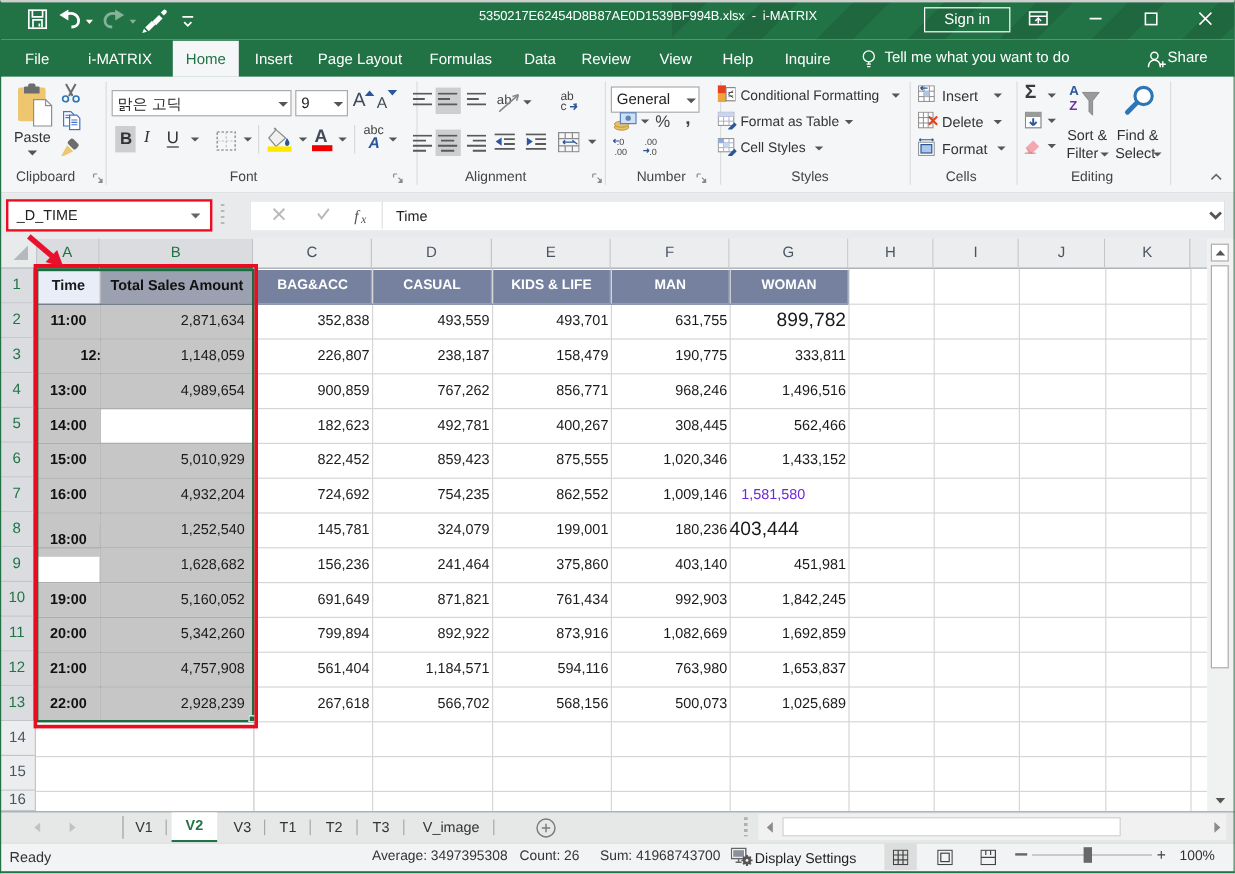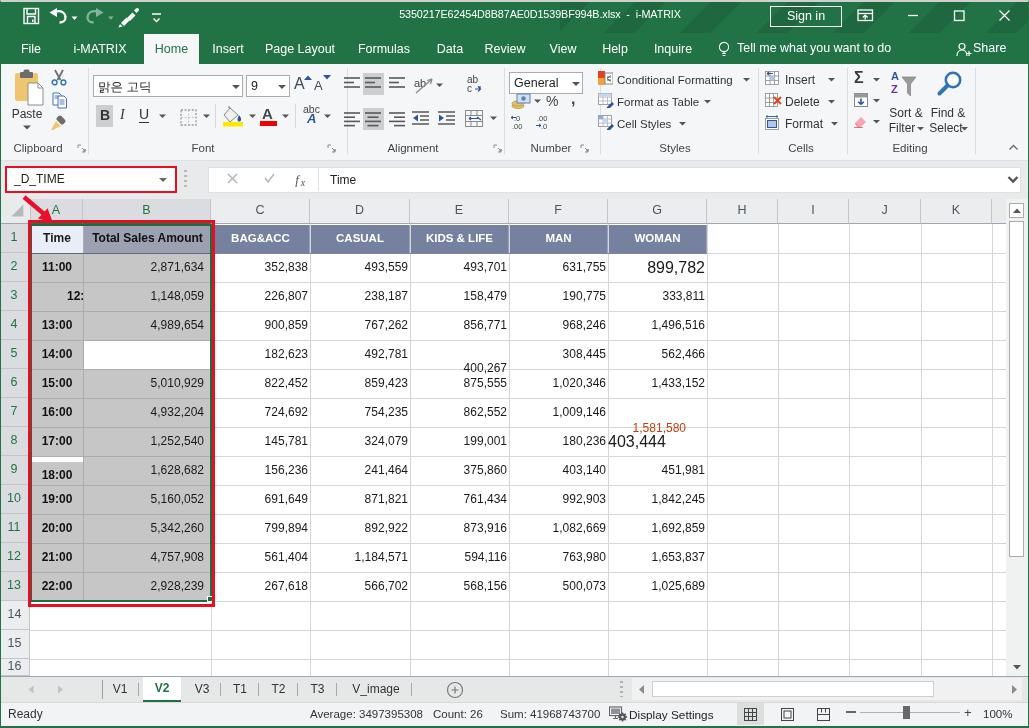--- a/index.html
+++ b/index.html
@@ -512,45 +512,45 @@
 <div class="abs" style="left:31px;top:312px;width:52px;height:28px;background:#c6c6c7;font-weight:bold;font-size:12px;color:#111;text-align:center;line-height:27px;">13:00</div>
 <div class="abs" style="left:84px;top:312px;width:127px;height:28px;background:#c6c6c7;font-size:12px;color:#1a1a1a;text-align:right;line-height:27px;padding-right:7px;">4,989,654</div>
 <div class="abs" style="left:211px;top:312px;width:97px;height:28px;font-size:12px;color:#1a1a1a;text-align:right;line-height:27px;">900,859</div>
 <div class="abs" style="left:310px;top:312px;width:98px;height:28px;font-size:12px;color:#1a1a1a;text-align:right;line-height:27px;">767,262</div>
 <div class="abs" style="left:410px;top:312px;width:97px;height:28px;font-size:12px;color:#1a1a1a;text-align:right;line-height:27px;">856,771</div>
 <div class="abs" style="left:509px;top:312px;width:97px;height:28px;font-size:12px;color:#1a1a1a;text-align:right;line-height:27px;">968,246</div>
 <div class="abs" style="left:608px;top:312px;width:97px;height:28px;font-size:12px;color:#1a1a1a;text-align:right;line-height:27px;">1,496,516</div>
 <div class="abs" style="left:31px;top:341px;width:52px;height:28px;background:#c6c6c7;font-weight:bold;font-size:12px;color:#111;text-align:center;line-height:27px;">14:00</div>
 <div class="abs" style="left:211px;top:341px;width:97px;height:28px;font-size:12px;color:#1a1a1a;text-align:right;line-height:27px;">182,623</div>
 <div class="abs" style="left:310px;top:341px;width:98px;height:28px;font-size:12px;color:#1a1a1a;text-align:right;line-height:27px;">492,781</div>
-<div class="abs" style="left:410px;top:341px;width:97px;height:28px;font-size:12px;color:#1a1a1a;text-align:right;line-height:27px;margin-top:14px;">400,267</div>
+<div class="abs" style="left:410px;top:341px;width:97px;height:28px;font-size:12px;color:#1a1a1a;text-align:right;line-height:27px;">400,267</div>
 <div class="abs" style="left:509px;top:341px;width:97px;height:28px;font-size:12px;color:#1a1a1a;text-align:right;line-height:27px;">308,445</div>
 <div class="abs" style="left:608px;top:341px;width:97px;height:28px;font-size:12px;color:#1a1a1a;text-align:right;line-height:27px;">562,466</div>
 <div class="abs" style="left:31px;top:370px;width:52px;height:28px;background:#c6c6c7;font-weight:bold;font-size:12px;color:#111;text-align:center;line-height:27px;">15:00</div>
 <div class="abs" style="left:84px;top:370px;width:127px;height:28px;background:#c6c6c7;font-size:12px;color:#1a1a1a;text-align:right;line-height:27px;padding-right:7px;">5,010,929</div>
 <div class="abs" style="left:211px;top:370px;width:97px;height:28px;font-size:12px;color:#1a1a1a;text-align:right;line-height:27px;">822,452</div>
 <div class="abs" style="left:310px;top:370px;width:98px;height:28px;font-size:12px;color:#1a1a1a;text-align:right;line-height:27px;">859,423</div>
 <div class="abs" style="left:410px;top:370px;width:97px;height:28px;font-size:12px;color:#1a1a1a;text-align:right;line-height:27px;">875,555</div>
 <div class="abs" style="left:509px;top:370px;width:97px;height:28px;font-size:12px;color:#1a1a1a;text-align:right;line-height:27px;">1,020,346</div>
 <div class="abs" style="left:608px;top:370px;width:97px;height:28px;font-size:12px;color:#1a1a1a;text-align:right;line-height:27px;">1,433,152</div>
 <div class="abs" style="left:31px;top:399px;width:52px;height:28px;background:#c6c6c7;font-weight:bold;font-size:12px;color:#111;text-align:center;line-height:27px;">16:00</div>
 <div class="abs" style="left:84px;top:399px;width:127px;height:28px;background:#c6c6c7;font-size:12px;color:#1a1a1a;text-align:right;line-height:27px;padding-right:7px;">4,932,204</div>
 <div class="abs" style="left:211px;top:399px;width:97px;height:28px;font-size:12px;color:#1a1a1a;text-align:right;line-height:27px;">724,692</div>
 <div class="abs" style="left:310px;top:399px;width:98px;height:28px;font-size:12px;color:#1a1a1a;text-align:right;line-height:27px;">754,235</div>
 <div class="abs" style="left:410px;top:399px;width:97px;height:28px;font-size:12px;color:#1a1a1a;text-align:right;line-height:27px;">862,552</div>
 <div class="abs" style="left:509px;top:399px;width:97px;height:28px;font-size:12px;color:#1a1a1a;text-align:right;line-height:27px;">1,009,146</div>
-<div class="abs" style="left:589px;top:399px;width:97px;height:28px;font-size:12px;color:#c2410c;text-align:right;line-height:27px;margin-top:16px;">1,581,580</div>
+<div class="abs" style="left:574px;top:399px;width:97px;height:28px;font-size:12px;color:#6d28d9;text-align:right;line-height:27px;">1,581,580</div>
 <div class="abs" style="left:31px;top:428px;width:52px;height:28px;background:#c6c6c7;font-weight:bold;font-size:12px;color:#111;text-align:center;line-height:27px;">17:00</div>
 <div class="abs" style="left:84px;top:428px;width:127px;height:28px;background:#c6c6c7;font-size:12px;color:#1a1a1a;text-align:right;line-height:27px;padding-right:7px;">1,252,540</div>
 <div class="abs" style="left:211px;top:428px;width:97px;height:28px;font-size:12px;color:#1a1a1a;text-align:right;line-height:27px;">145,781</div>
 <div class="abs" style="left:310px;top:428px;width:98px;height:28px;font-size:12px;color:#1a1a1a;text-align:right;line-height:27px;">324,079</div>
 <div class="abs" style="left:410px;top:428px;width:97px;height:28px;font-size:12px;color:#1a1a1a;text-align:right;line-height:27px;">199,001</div>
 <div class="abs" style="left:509px;top:428px;width:97px;height:28px;font-size:12px;color:#1a1a1a;text-align:right;line-height:27px;">180,236</div>
 <div class="abs" style="left:608px;top:428px;width:97px;height:28px;font-size:16px;color:#1a1a1a;text-align:left;line-height:27px;">403,444</div>
-<div class="abs" style="left:31px;top:462px;width:52px;height:28px;background:#c6c6c7;font-weight:bold;font-size:12px;color:#111;text-align:center;line-height:27px;">18:00</div>
+<div class="abs" style="left:31px;top:436px;width:52px;height:28px;background:#c6c6c7;font-weight:bold;font-size:12px;color:#111;text-align:center;line-height:27px;">18:00</div>
 <div class="abs" style="left:84px;top:457px;width:127px;height:28px;background:#c6c6c7;font-size:12px;color:#1a1a1a;text-align:right;line-height:27px;padding-right:7px;">1,628,682</div>
 <div class="abs" style="left:211px;top:457px;width:97px;height:28px;font-size:12px;color:#1a1a1a;text-align:right;line-height:27px;">156,236</div>
 <div class="abs" style="left:310px;top:457px;width:98px;height:28px;font-size:12px;color:#1a1a1a;text-align:right;line-height:27px;">241,464</div>
 <div class="abs" style="left:410px;top:457px;width:97px;height:28px;font-size:12px;color:#1a1a1a;text-align:right;line-height:27px;">375,860</div>
 <div class="abs" style="left:509px;top:457px;width:97px;height:28px;font-size:12px;color:#1a1a1a;text-align:right;line-height:27px;">403,140</div>
 <div class="abs" style="left:608px;top:457px;width:97px;height:28px;font-size:12px;color:#1a1a1a;text-align:right;line-height:27px;">451,981</div>
 <div class="abs" style="left:31px;top:486px;width:52px;height:28px;background:#c6c6c7;font-weight:bold;font-size:12px;color:#111;text-align:center;line-height:27px;">19:00</div>
 <div class="abs" style="left:84px;top:486px;width:127px;height:28px;background:#c6c6c7;font-size:12px;color:#1a1a1a;text-align:right;line-height:27px;padding-right:7px;">5,160,052</div>
 <div class="abs" style="left:211px;top:486px;width:97px;height:28px;font-size:12px;color:#1a1a1a;text-align:right;line-height:27px;">691,649</div>
 <div class="abs" style="left:310px;top:486px;width:98px;height:28px;font-size:12px;color:#1a1a1a;text-align:right;line-height:27px;">871,821</div>

